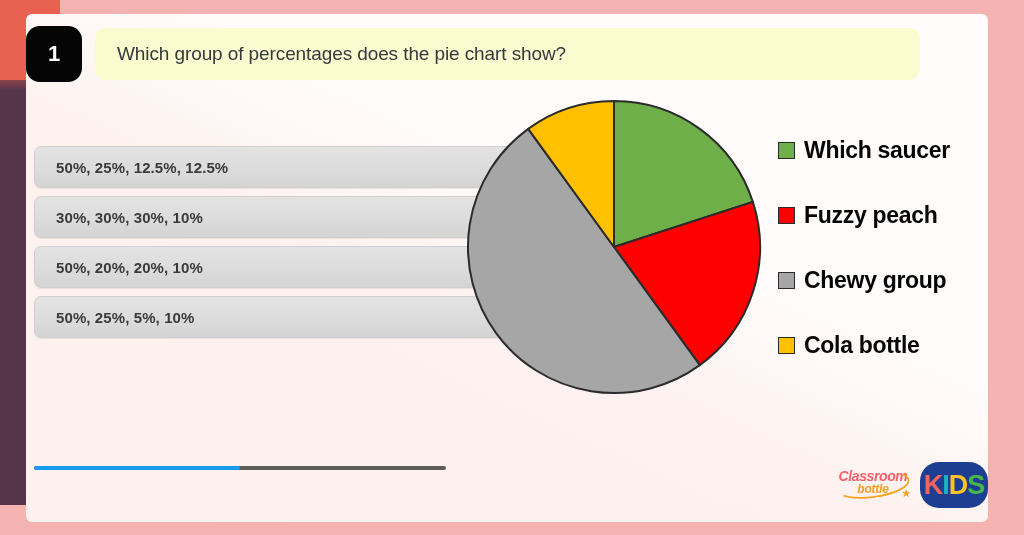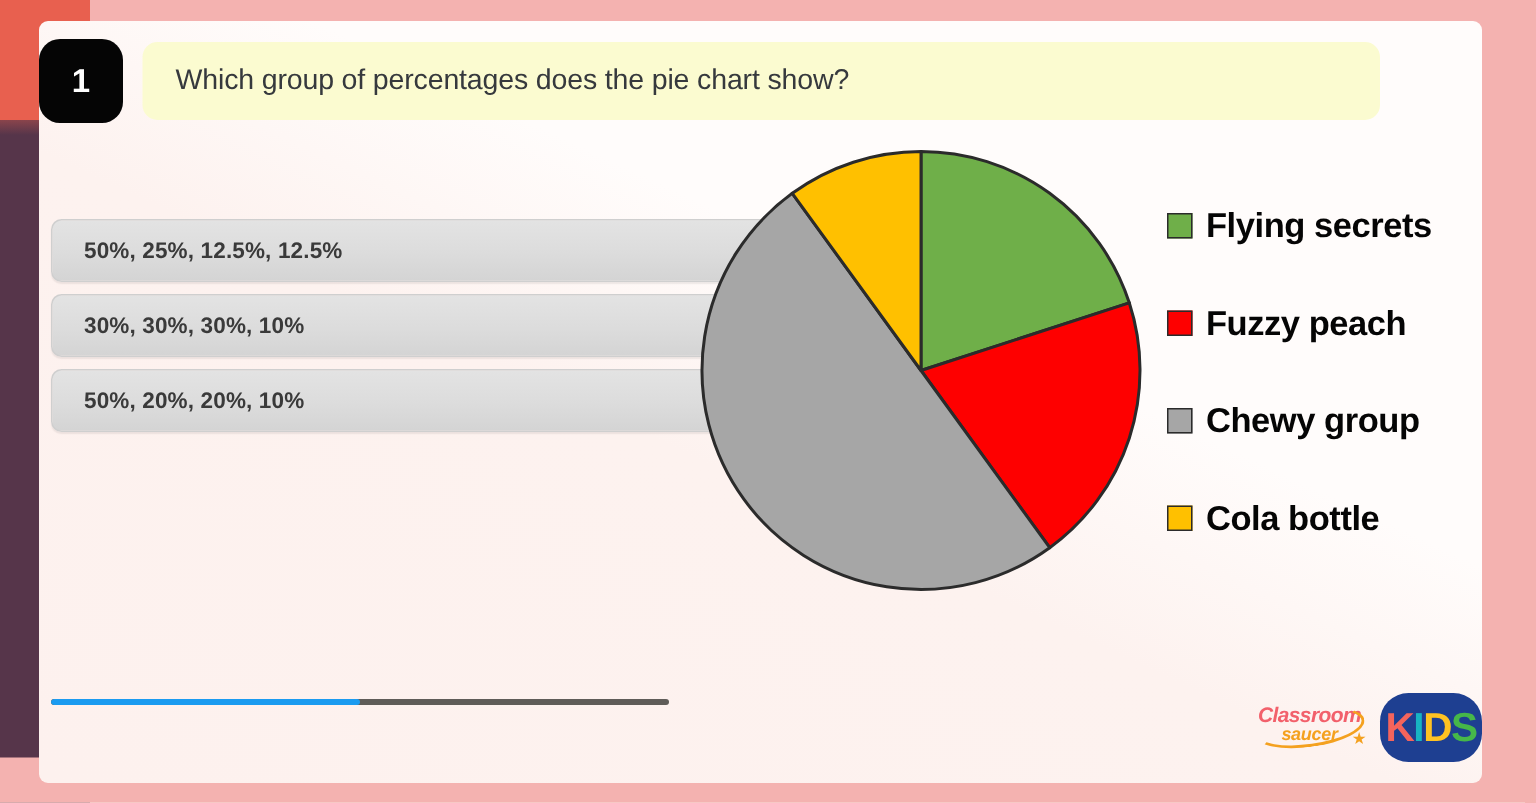--- a/index.html
+++ b/index.html
@@ -259,38 +259,41 @@
 
     <div id="answer-options">
       <div class="answer-option">
         <span class="answer-option-label">50%, 25%, 12.5%, 12.5%</span>
       </div>
       <div class="answer-option">
         <span class="answer-option-label">30%, 30%, 30%, 10%</span>
       </div>
       <div class="answer-option">
         <span class="answer-option-label">50%, 20%, 20%, 10%</span>
+      </div>
+      <div class="answer-option">
+        <span class="answer-option-label">50%, 25%, 5%, 10%</span>
       </div>
     </div>
 
     <div id="pie-chart-wrap">
       <svg id="pie-chart-svg" width="300" height="310" viewBox="0 0 300 310">
         <g id="pie-slices">
             <path d="M 150 155 L 150 9 A 146 146 0 0 1 288.8542513790924 109.88351882125768 Z" fill="#6faf49" stroke="#2b2b2b" stroke-width="2" stroke-linejoin="round"></path>
             <path d="M 150 155 L 288.8542513790924 109.88351882125768 A 146 146 0 0 1 235.8166468347011 273.11648117874233 Z" fill="#fe0000" stroke="#2b2b2b" stroke-width="2" stroke-linejoin="round"></path>
             <path d="M 150 155 L 235.8166468347011 273.11648117874233 A 146 146 0 0 1 64.18335316529891 36.883518821257695 Z" fill="#a6a6a6" stroke="#2b2b2b" stroke-width="2" stroke-linejoin="round"></path>
             <path d="M 150 155 L 64.18335316529891 36.883518821257695 A 146 146 0 0 1 149.99999999999997 9 Z" fill="#ffc000" stroke="#2b2b2b" stroke-width="2" stroke-linejoin="round"></path>
           </g>
       </svg>
     </div>
 
     <div id="pie-legend">
       <div class="legend-row">
         <span class="legend-swatch" style="background: rgb(111, 175, 73);"></span>
-        <span class="legend-label">Flying secrets</span>
+        <span class="legend-label">Which saucer</span>
       </div>
       <div class="legend-row">
         <span class="legend-swatch" style="background: rgb(254, 0, 0);"></span>
         <span class="legend-label">Fuzzy peach</span>
       </div>
       <div class="legend-row">
         <span class="legend-swatch" style="background: rgb(166, 166, 166);"></span>
         <span class="legend-label">Chewy group</span>
       </div>
       <div class="legend-row">
@@ -299,21 +302,21 @@
       </div>
     </div>
 
     <div id="progress-bar" style="background: rgb(95, 92, 88);">
       <div id="progress-bar-fill" style="width: 50%; background: rgb(27, 155, 240);"></div>
     </div>
 
     <div id="footer-logos">
       <div id="classroom-secrets-logo">
         <span id="cs-word-classroom">Classroom</span>
-        <span id="cs-word-secrets">saucer</span>
+        <span id="cs-word-secrets">bottle</span>
         <span id="cs-swoosh"></span>
         <span id="cs-star">★</span>
       </div>
       <div id="kids-logo">
         <span class="kids-letter" style="color: rgb(244, 100, 92);">K</span>
         <span class="kids-letter" style="color: rgb(23, 180, 195);">I</span>
         <span class="kids-letter" style="color: rgb(255, 194, 34);">D</span>
         <span class="kids-letter" style="color: rgb(70, 183, 73);">S</span>
       </div>
     </div>

